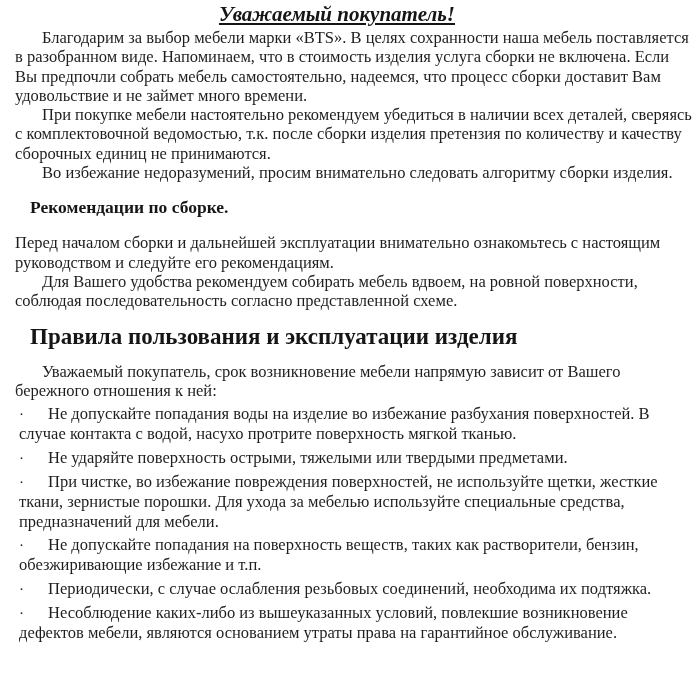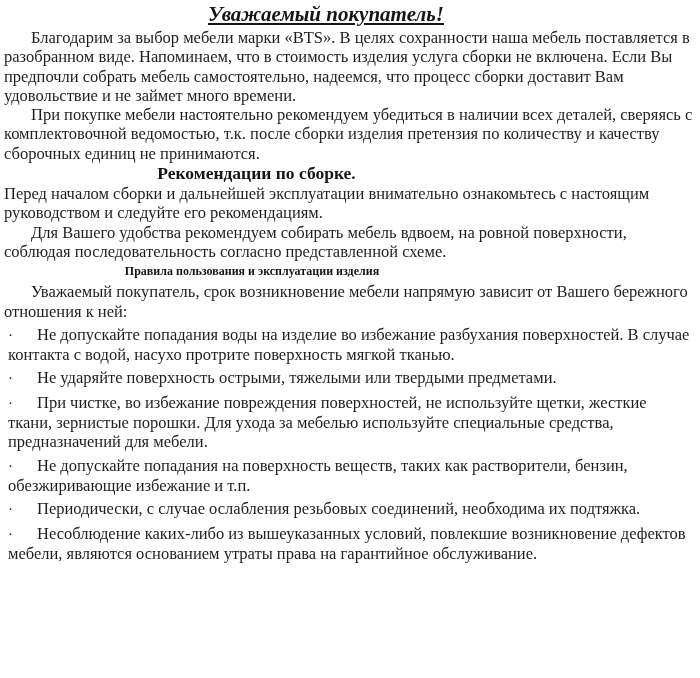--- a/index.html
+++ b/index.html
@@ -12,44 +12,44 @@
     height: 678px;
     overflow: hidden;
     font-family: "Liberation Serif", "DejaVu Serif", serif;
     color: #1e1e1e;
     -webkit-font-smoothing: antialiased;
   }
   .page {
     box-sizing: border-box;
     width: 700px;
     height: 678px;
-    padding: 2px 6px 0 4px;
+    padding: 2px 6px 0 15px;
     background: #ffffff;
   }
   .title {
     margin: 0 0 1px 0;
     width: 644px;
     text-align: center;
     font-size: 21px;
     line-height: 25px;
     font-weight: bold;
     font-style: italic;
     text-decoration: underline;
     color: #151515;
   }
   .heading {
-    margin: 0;
+    margin: 15px;
     font-weight: bold;
     color: #151515;
-    text-align: center;
+    text-align: left;
     font-size: 17.5px;
     line-height: 21px;
   }
   .heading.assembly { width: 505px; }
-  .heading.usage { width: 496px; font-size: 12px; }
+  .heading.usage { width: 496px; font-size: 23px; }
   .para {
     margin: 0;
     font-size: 16.5px;
     line-height: 19.3px;
     text-align: left;
   }
   .indent { text-indent: 27px; }
   .bullet {
     margin: 4px;
     font-size: 16.5px;
@@ -65,20 +65,21 @@
 </style>
 </head>
 <body>
 
 <div class="page">
 
   <h1 class="title">Уважаемый покупатель!</h1>
 
   <p class="para indent">Благодарим за выбор мебели марки «BTS». В целях сохранности наша мебель поставляется в разобранном виде. Напоминаем, что в стоимость изделия услуга сборки не включена. Если Вы предпочли собрать мебель самостоятельно, надеемся, что процесс сборки доставит Вам удовольствие и не займет много времени.</p>
   <p class="para indent">При покупке мебели настоятельно рекомендуем убедиться в наличии всех деталей, сверяясь с комплектовочной ведомостью, т.к. после сборки изделия претензия по количеству и качеству сборочных единиц не принимаются.</p>
+  <p class="para indent">Во избежание недоразумений, просим внимательно следовать алгоритму сборки изделия.</p>
 
   <h2 class="heading assembly">Рекомендации по сборке.</h2>
   <p class="para">Перед началом сборки и дальнейшей эксплуатации внимательно ознакомьтесь с настоящим руководством и следуйте его рекомендациям.</p>
   <p class="para indent">Для Вашего удобства рекомендуем собирать мебель вдвоем, на ровной поверхности, соблюдая последовательность согласно представленной схеме.</p>
 
   <h2 class="heading usage">Правила пользования и эксплуатации изделия</h2>
   <p class="para indent">Уважаемый покупатель, срок возникновение мебели напрямую зависит от Вашего бережного отношения к ней:</p>
 
   <p class="bullet"><span class="marker">·</span><span>Не допускайте попадания воды на изделие во избежание разбухания поверхностей. В случае контакта с водой, насухо протрите поверхность мягкой тканью.</span></p>
   <p class="bullet"><span class="marker">·</span><span>Не ударяйте поверхность острыми, тяжелыми или твердыми предметами.</span></p>

